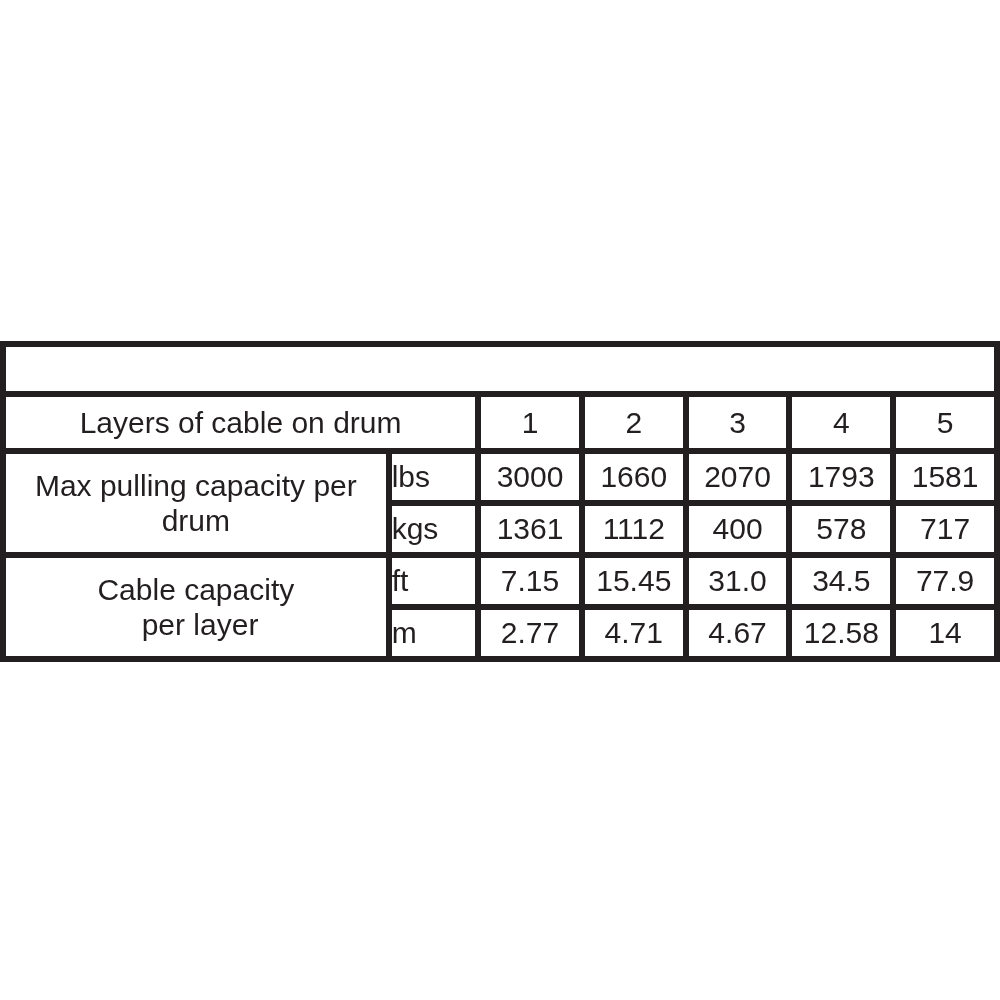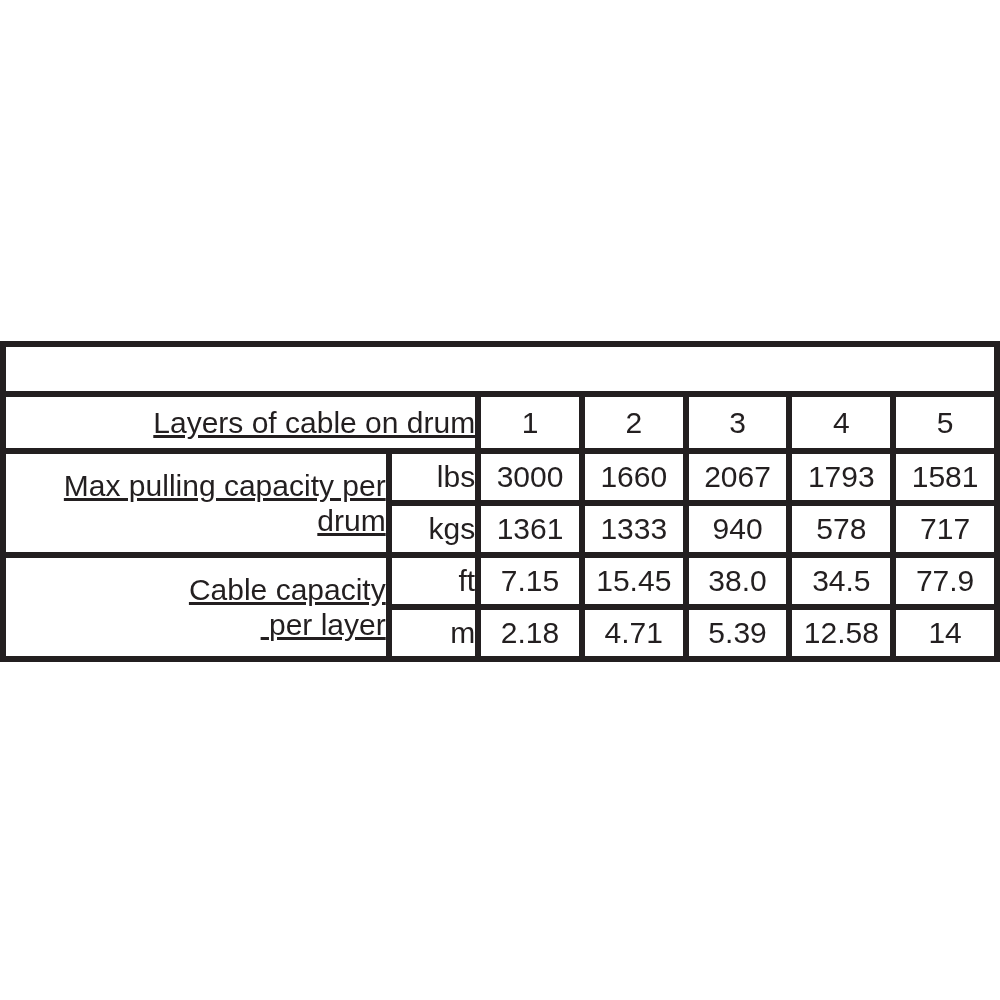--- a/index.html
+++ b/index.html
@@ -37,29 +37,28 @@
     color: #ffffff;
     font-size: 33px;
     text-align: center;
     height: 44px;
     padding-right: 100px; 
     border-color: #231f20;
   }
   tr.header-row td { height: 51px; }
   tr.data-row td { height: 46px; }
   td.label-cell {
-    text-align: right;
+    text-align: center;
     padding-left: 13px;
     padding-right: 6px;
     line-height: 35px;
     white-space: pre-wrap;
-    text-decoration: underline;
   }
   td.unit-cell {
-    text-align: right;
+    text-align: left;
     padding-left: 13px;
   }
   td.num-cell {
     text-align: center;
   }
 </style>
 </head>
 <body>
 
 <div class="canvas">
@@ -84,45 +83,45 @@
         <td class="num-cell">3</td>
         <td class="num-cell">4</td>
         <td class="num-cell">5</td>
       </tr>
       <tr class="data-row">
         <td rowspan="2" class="label-cell">Max pulling capacity per
 drum</td>
         <td class="unit-cell">lbs</td>
         <td class="num-cell">3000</td>
         <td class="num-cell">1660</td>
-        <td class="num-cell">2067</td>
+        <td class="num-cell">2070</td>
         <td class="num-cell">1793</td>
         <td class="num-cell">1581</td>
       </tr>
       <tr class="data-row">
         <td class="unit-cell">kgs</td>
         <td class="num-cell">1361</td>
-        <td class="num-cell">1333</td>
-        <td class="num-cell">940</td>
+        <td class="num-cell">1112</td>
+        <td class="num-cell">400</td>
         <td class="num-cell">578</td>
         <td class="num-cell">717</td>
       </tr>
       <tr class="data-row">
         <td rowspan="2" class="label-cell">Cable capacity
  per layer</td>
         <td class="unit-cell">ft</td>
         <td class="num-cell">7.15</td>
         <td class="num-cell">15.45</td>
-        <td class="num-cell">38.0</td>
+        <td class="num-cell">31.0</td>
         <td class="num-cell">34.5</td>
         <td class="num-cell">77.9</td>
       </tr>
       <tr class="data-row">
         <td class="unit-cell">m</td>
-        <td class="num-cell">2.18</td>
+        <td class="num-cell">2.77</td>
         <td class="num-cell">4.71</td>
-        <td class="num-cell">5.39</td>
+        <td class="num-cell">4.67</td>
         <td class="num-cell">12.58</td>
         <td class="num-cell">14</td>
       </tr>
     </tbody>
   </table>
 </div>
 
 </body></html>

